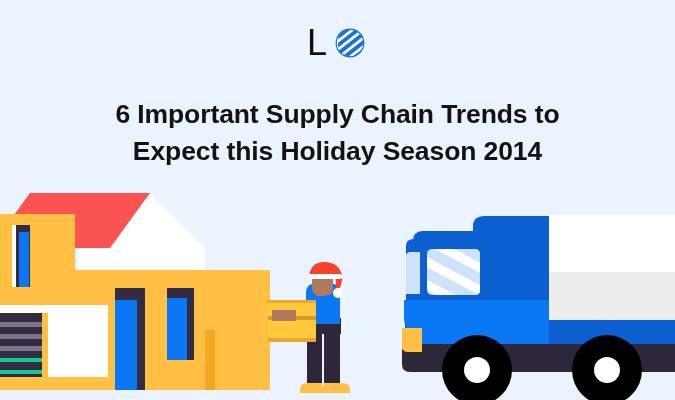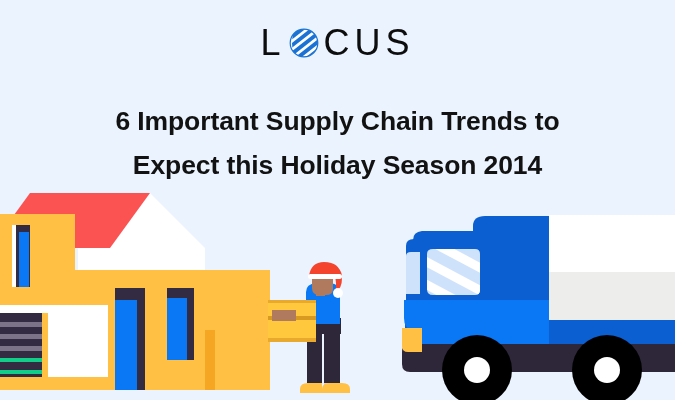--- a/index.html
+++ b/index.html
@@ -59,21 +59,21 @@
     top: 78px;
     left: 0;
     width: 675px;
     text-align: center;
     font-size: 26.5px;
     font-weight: bold;
     color: #121212;
     line-height: 1.42;
     letter-spacing: -0.1px;
   }
-  .headline .ln { display: block; margin-top: 7px; }
+  .headline .ln { display: block; }
 
   
   .art {
     position: absolute;
     left: 0;
     top: 0;
     width: 675px;
     height: 400px;
   }
 </style>
@@ -96,21 +96,20 @@
           <rect x="-40" y="-6" width="150" height="9" transform="rotate(-38 50 50)"></rect>
           <rect x="-40" y="16" width="150" height="9" transform="rotate(-38 50 50)"></rect>
           <rect x="-40" y="38" width="150" height="9" transform="rotate(-38 50 50)"></rect>
           <rect x="-40" y="60" width="150" height="9" transform="rotate(-38 50 50)"></rect>
           <rect x="-40" y="82" width="150" height="9" transform="rotate(-38 50 50)"></rect>
           <path d="M18 2 Q2 50 18 98 L8 98 Q-8 50 8 2 Z" opacity="0.95"></path>
           <path d="M84 2 Q100 50 84 98 L94 98 Q110 50 94 2 Z" opacity="0.0"></path>
         </g>
         <circle cx="50" cy="50" r="46" fill="none" stroke="#1a73d4" stroke-width="4"></circle>
       </svg>
-      <span class="logo-txt">CUS</span>
     </div>
   </div>
 
   <h1 class="headline">
     <span class="ln">6 Important Supply Chain Trends to</span>
     <span class="ln">Expect this Holiday Season 2014</span>
   </h1>
 
   <svg class="art" viewBox="0 0 675 400">
 

